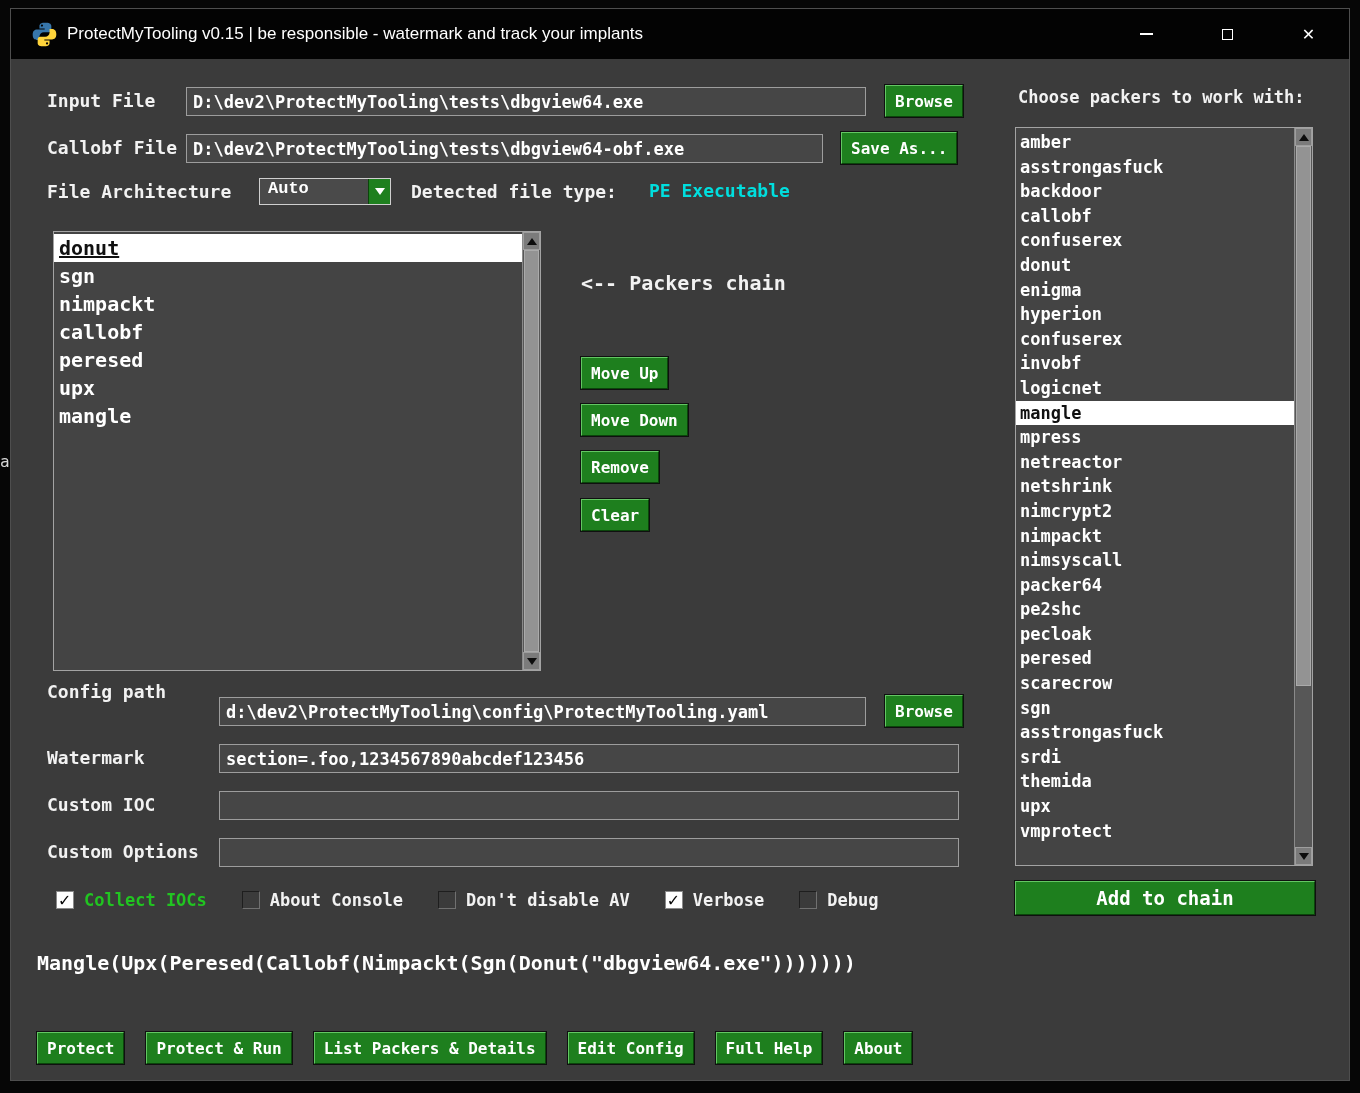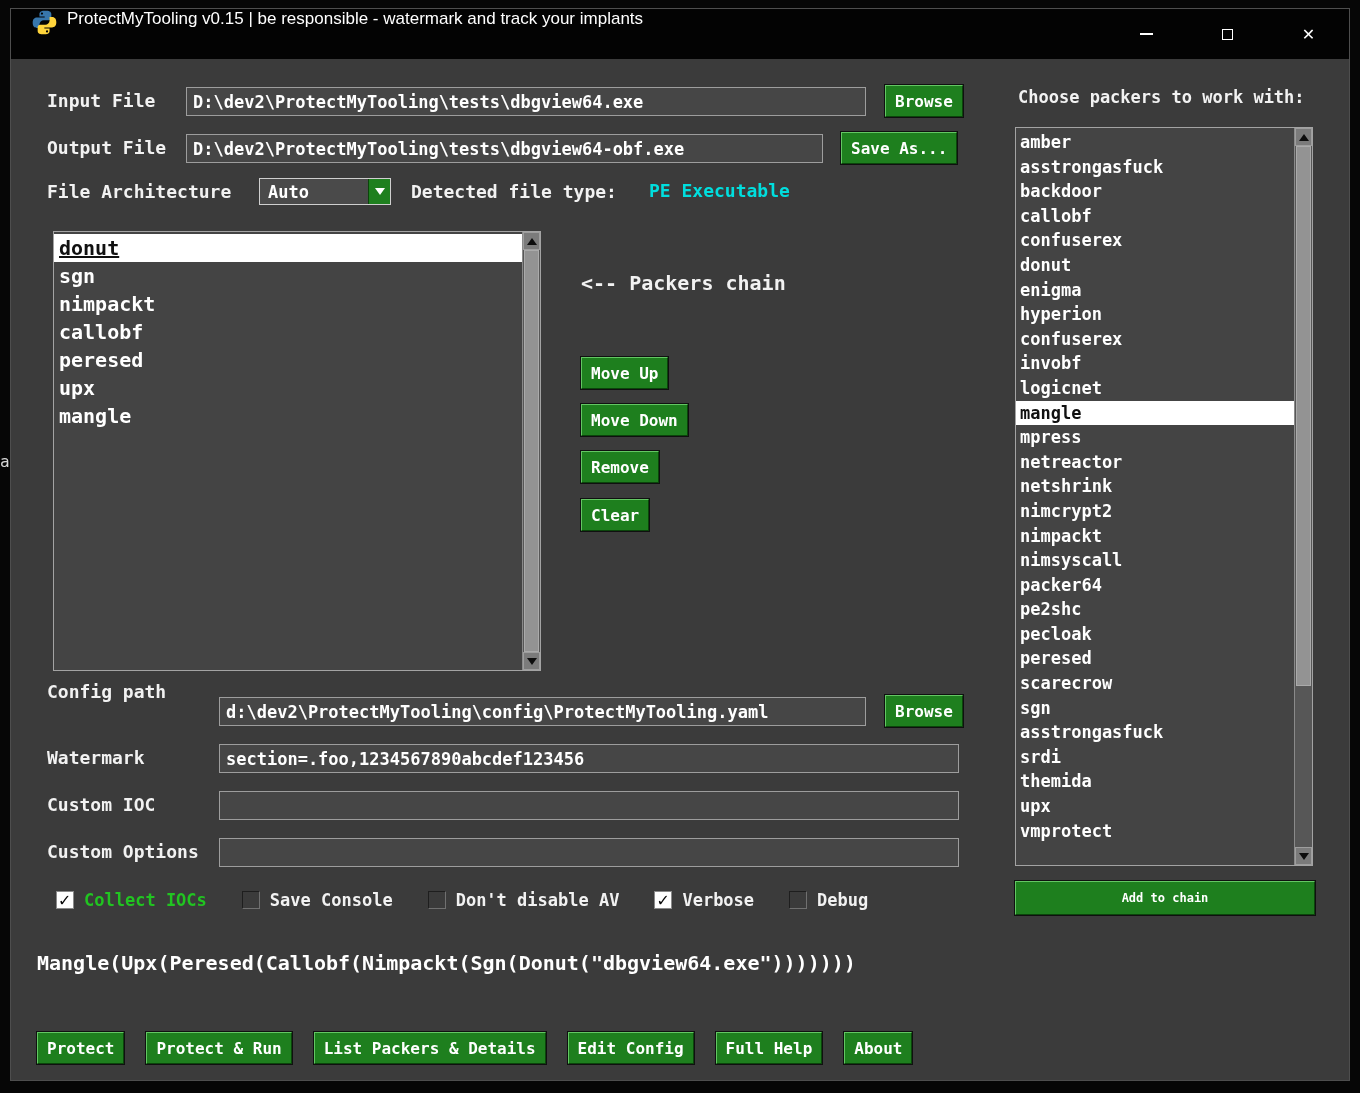--- a/index.html
+++ b/index.html
@@ -6,21 +6,21 @@
   html,body { width:1360px; height:1093px; background:#060606; overflow:hidden;
               font-family:"DejaVu Sans Mono","Liberation Mono",monospace; cursor:default; }
   .screen { position:relative; width:1360px; height:1093px; background:#060606; }
   .bg-artifact { position:absolute; left:0; top:452px; color:#d8d8d8; font-size:16px; }
 
   .window { position:absolute; left:10px; top:8px; width:1340px; height:1073px;
             background:#3b3b3b; border:1px solid #4e4e4e; }
 
   
   .titlebar { position:absolute; left:0; top:0; right:0; height:50px; background:#030303;
-              display:flex; align-items:flex-start; padding-left:20px;
+              display:flex; align-items:center; padding-left:20px;
               font-family:"Liberation Sans",sans-serif; }
   .py-icon { width:27px; height:27px; display:inline-flex; }
   .title { color:#ffffff; font-size:17px; margin-left:9px; white-space:nowrap; }
   .win-controls { margin-left:auto; display:flex; height:100%; }
   .wc { width:81px; height:100%; display:flex; align-items:center; justify-content:center;
         color:#fff; font-size:16px; }
   .min-glyph { display:block; width:13px; height:2px; background:#fff; }
   .max-glyph { display:block; width:11px; height:11px; border:1px solid #fff; }
 
   
@@ -48,21 +48,21 @@
   .lbl-output   { left:36px;  top:78px; }
   .fld-output   { left:175px; top:75px; width:637px; }
   .btn-saveas   { left:830px; top:73px; }
   .lbl-arch     { left:36px;  top:122px; }
   .combo        { left:248px; top:119px; width:132px; height:27px; }
   .lbl-detected { left:400px; top:122px; }
   .val-detected { position:absolute; left:638px; top:121px; color:#00dede;
                   font-size:18px; font-weight:700; }
 
   .combo { position:absolute; background:#4a4a4a; border:1px solid #cfcfcf;
-           display:flex; align-items:center; }
+           display:flex; align-items:flex-start;font-family:Liberation Mono, monospace; }
   .combo-value { color:#fff; font-size:17px; font-weight:700; padding-left:8px; flex:1; }
   .combo-btn { width:22px; height:100%; background:#1e7f1e;
                display:flex; align-items:center; justify-content:center;
                border-left:1px solid #0b450b; }
 
   .arr { display:block; width:0; height:0; }
   .arr-up   { border-left:5px solid transparent; border-right:5px solid transparent;
               border-bottom:7px solid #0d0d0d; }
   .arr-down { border-left:5px solid transparent; border-right:5px solid transparent;
               border-top:7px solid #0d0d0d; }
@@ -117,21 +117,21 @@
   .check.checked .box { background:#ffffff; border-color:#8a8a8a; }
   .check.checked .box::after { content:"✓"; position:absolute; left:2px; top:-3px;
          color:#060606; font-size:18px; font-weight:700; }
   .cb-label { color:#f2f2f2; font-size:17px; font-weight:700; white-space:pre; }
   .check.accent .cb-label { color:#21c421; }
 
   
   .packers-heading { position:absolute; left:1007px; top:28px; color:#f2f2f2;
                      font-size:17px; font-weight:700; white-space:pre; }
   .btn-add { position:absolute; left:1004px; top:822px; width:300px; height:34px;
-             font-size:12px; }
+             font-size:19px; }
 
   
   .cmd { position:absolute; left:26px; top:892px; color:#ffffff; font-size:20px;
          font-weight:700; white-space:pre; }
   .actions { position:absolute; left:26px; top:973px; display:flex; gap:22px; }
 </style>
 </head>
 <body>
 
 <div class="screen">
@@ -157,21 +157,21 @@
         <span class="wc">✕</span>
       </div>
     </div>
 
     <div class="content">
 
       <span class="lbl lbl-input">Input File</span>
       <input class="field fld-input" value="D:\dev2\ProtectMyTooling\tests\dbgview64.exe" style="">
       <button class="btn abs btn-browse1">Browse</button>
 
-      <span class="lbl lbl-output">Output File</span>
+      <span class="lbl lbl-output">Callobf File</span>
       <input class="field fld-output" value="D:\dev2\ProtectMyTooling\tests\dbgview64-obf.exe" style="">
       <button class="btn abs btn-saveas">Save As...</button>
 
       <span class="lbl lbl-arch">File Architecture</span>
       <div class="combo">
         <span class="combo-value">Auto</span>
         <span class="combo-btn">
             <span class="arr arr-down"></span>
           </span>
       </div>
@@ -220,21 +220,21 @@
       <span class="lbl lbl-custopt">Custom Options</span>
       <input class="field fld-custopt" value="" style="">
 
       <div class="opts">
           <label class="check checked accent">
           <span class="box"></span>
           <span class="cb-label">Collect IOCs</span>
         </label>
           <label class="check">
           <span class="box"></span>
-          <span class="cb-label">Save Console</span>
+          <span class="cb-label">About Console</span>
         </label>
           <label class="check">
           <span class="box"></span>
           <span class="cb-label">Don't disable AV</span>
         </label>
           <label class="check checked">
           <span class="box"></span>
           <span class="cb-label">Verbose</span>
         </label>
           <label class="check">

